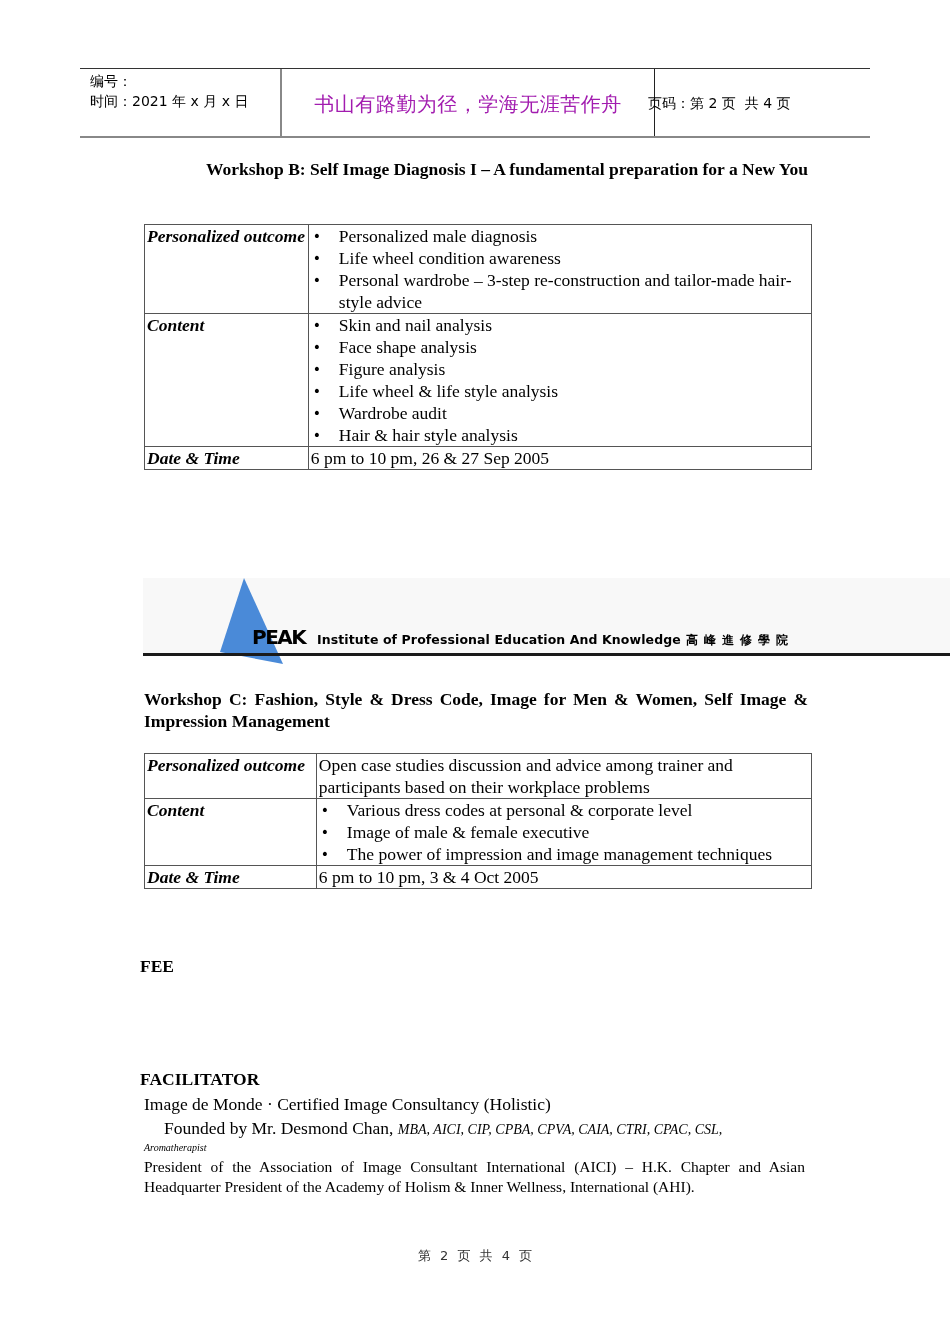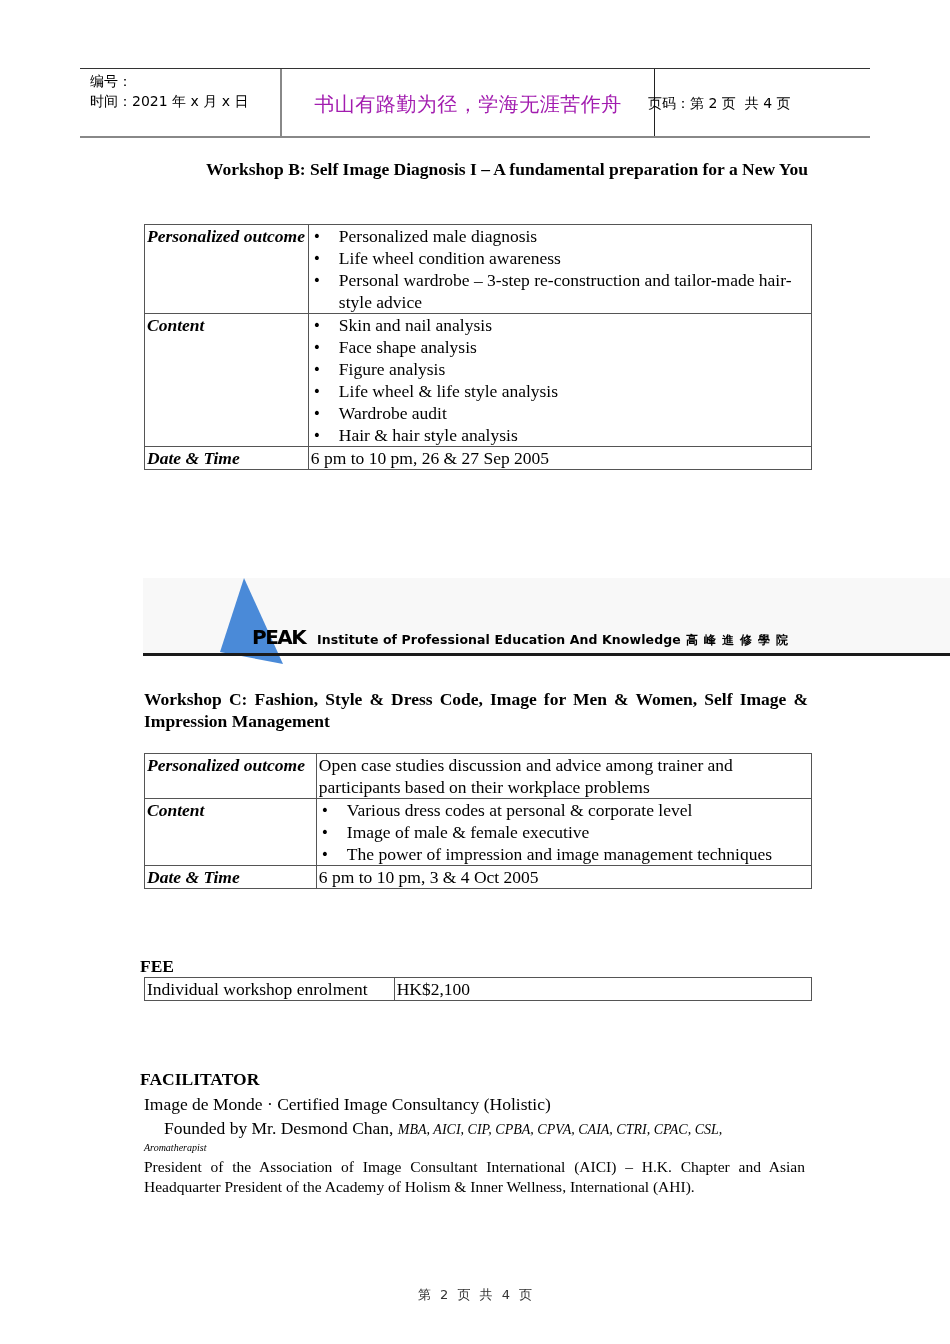--- a/index.html
+++ b/index.html
@@ -32,21 +32,21 @@
     .logo-peak { position: absolute; left: 252px; top: 626px; font-family: "DejaVu Sans", sans-serif; font-weight: bold; font-size: 20px; letter-spacing: -1.5px; line-height: 22px; }
     .logo-text { position: absolute; left: 317px; top: 632px; font-family: "DejaVu Sans", sans-serif; font-weight: bold; font-size: 12.5px; line-height: 16px; letter-spacing: 0.1px; }
     .logo-cn { position: absolute; left: 686px; top: 631px; font-family: "DejaVu Sans", sans-serif; font-weight: bold; font-size: 12px; letter-spacing: 6px; line-height: 18px; }
 
     .fee-h, .fac-h { position: absolute; left: 140px; font-weight: bold; font-size: 17.5px; line-height: 22px; }
     .fac-line { position: absolute; left: 144px; font-size: 17.5px; line-height: 24px; }
     .fac-line i { font-size: 14px; }
     .fac-small { position: absolute; left: 144px; font-size: 10px; font-style: italic; line-height: 16px; text-align: right; }
     .fac-para { position: absolute; left: 144px; width: 661px; font-size: 15.5px; line-height: 20px; text-align: justify; text-align-last: left; }
 
-    .footer { position: absolute; left: 0; width: 950px; top: 1247px; text-align: center; font-family: "DejaVu Sans", sans-serif; font-size: 13px; color: #333; word-spacing: 5px; margin-top: 39px; }
+    .footer { position: absolute; left: 0; width: 950px; top: 1247px; text-align: center; font-family: "DejaVu Sans", sans-serif; font-size: 13px; color: #333; word-spacing: 5px; }
   </style>
 </head>
 <body>
 
 <div class="hdr">
   <div class="hdr-left">
     <div>编号：</div>
     <div>时间：2021 年 x 月 x 日</div>
   </div>
   <div class="hdr-div1"></div>
@@ -131,24 +131,20 @@
 </tbody>
   </table>
 
 <div class="fee-h" style="top:955px;">FEE</div>
 <table class="grid" style="top:977px; width:668px;">
   <colgroup>
       <col style="width:250px">
       <col style="width:418px">
     </colgroup>
   <tbody>
-      <tr>
-    <td>Individual workshop enrolment</td>
-    <td>HK$2,100</td>
-  </tr>
 </tbody>
   </table>
 
 <div class="fac-h" style="top:1068px;">FACILITATOR</div>
 <div class="fac-line" style="top:1092px;">Image de Monde · Certified Image Consultancy (Holistic)</div>
 <div class="fac-line" style="top:1116px;margin-left:20px;"><span>Founded by Mr. Desmond Chan, </span><i>MBA, AICI, CIP, CPBA, CPVA, CAIA, CTRI, CPAC, CSL,</i></div>
 <div class="fac-small" style="top:1140px;">Aromatherapist</div>
 <div class="fac-para" style="top:1157px;">President of the Association of Image Consultant International (AICI) – H.K. Chapter and Asian Headquarter President of the Academy of Holism &amp; Inner Wellness, International (AHI).</div>
 
 <div class="footer">第 2 页 共 4 页</div>

